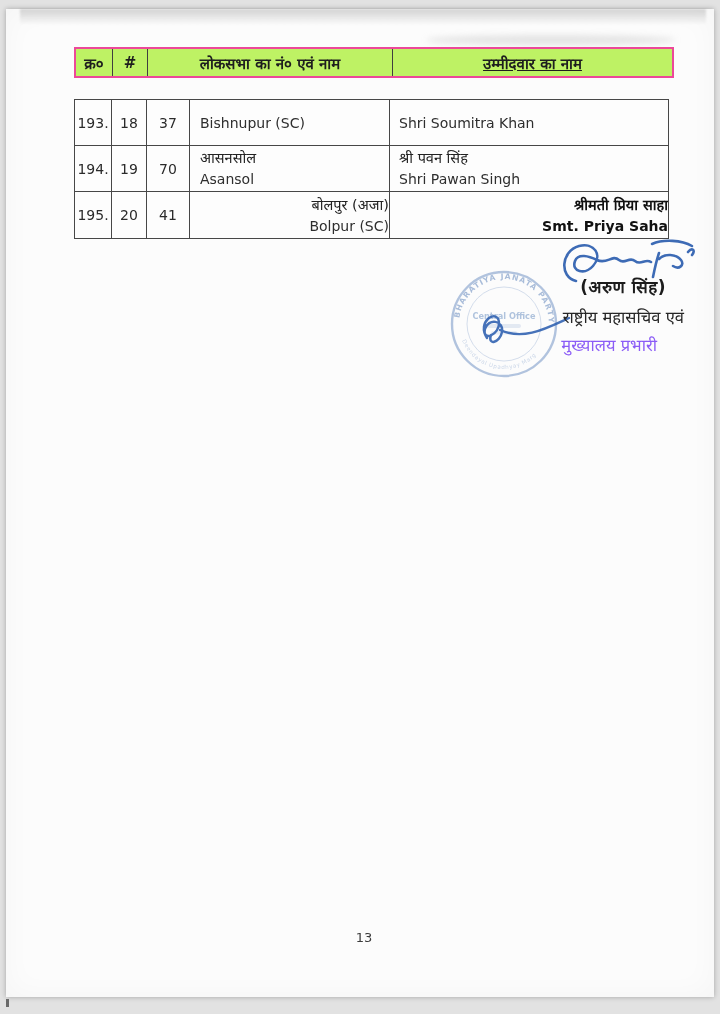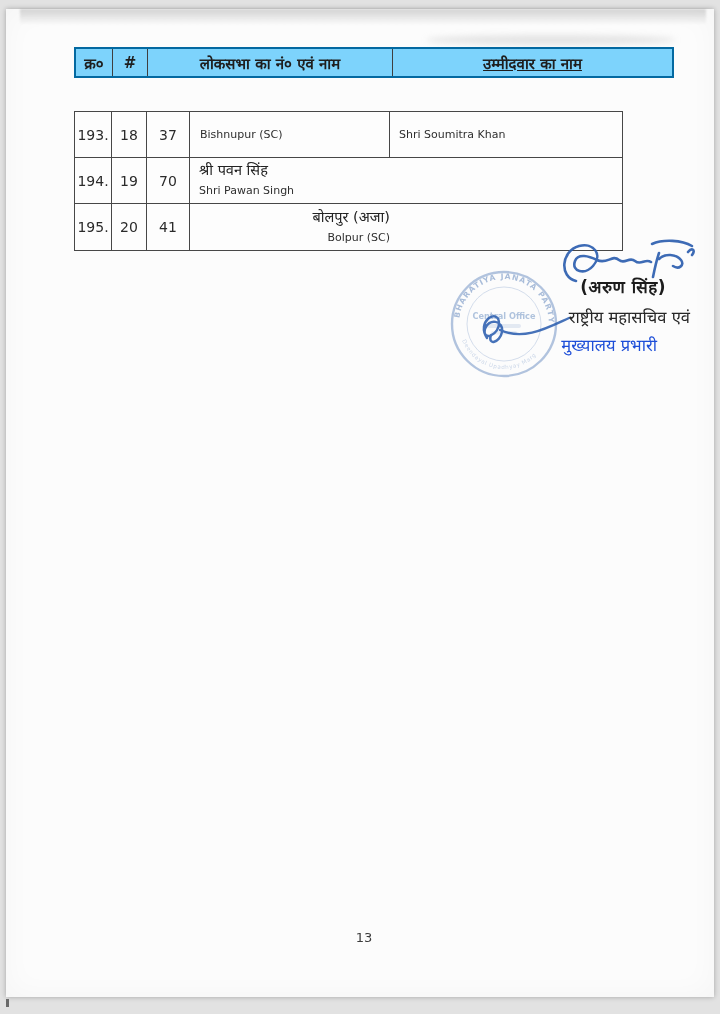--- a/index.html
+++ b/index.html
@@ -25,66 +25,66 @@
     position:absolute; left:420px; top:26px; width:250px; height:10px;
     background:rgba(170,170,170,.28); filter:blur(3px); border-radius:50%;
   }
   .smudge-left-tick {
     position:absolute; left:0; top:990px; width:3px; height:8px; background:#6a6a6a;
   }
 
   
   .hdr-table {
     position:absolute; left:68px; top:38px; width:600px; height:31px;
-    display:flex; border:2px solid #0369a1; background:#7dd3fc;
+    display:flex; border:2px solid #ec4899; background:#bef264;
   }
   .hdr-cell {
     display:flex; align-items:center; justify-content:center;
     font-size:15px; font-weight:bold; color:#1e1e1e;
     border-right:1.5px solid #3f3f3f; height:100%;
   }
   .hdr-cell:last-child { border-right:none; }
   .hc-serial { width:37px; } .hc-hash { width:35px; }
   .hc-const { width:245px; } .hc-cand { flex:1;text-decoration:underline; }
 
   .body-table {
-    position:absolute; left:68px; top:102px; width:549px;
+    position:absolute; left:68px; top:90px; width:595px;
     border:1.5px solid #474747; background:#fdfdfd;
   }
   .row { display:flex; height:46px; border-bottom:1px solid #474747; }
   .row:last-child { border-bottom:none;text-align:right; }
   .cell {
     border-right:1px solid #474747; height:100%;
     display:flex; flex-direction:column; justify-content:center;
     font-size:14px; color:#2b2b2b; overflow:hidden;
   }
   .cell:last-child { border-right:none; }
   .c-serial { width:37px; align-items:center; }
   .c-no1 { width:35px; align-items:center; }
   .c-no2 { width:43px; align-items:center; }
   .c-const { width:200px; padding-left:10px; }
   .c-cand { flex:1; padding-left:9px; }
   .line-hi { font-size:14.5px; line-height:21px; color:#222; }
-  .line-en { font-size:11px; line-height:20px; color:#2e2e2e; }
+  .line-en { font-size:14px; line-height:20px; color:#2e2e2e; }
   .emph .line-hi, .emph .line-en { font-weight:bold; color:#111; }
 
   
   .sig-svg { position:absolute; left:550px; top:226px; }
   .sig-name {
     position:absolute; right:48px; top:266px;
     font-size:17px; font-weight:bold; color:#1c1c1c; letter-spacing:.5px;
     text-align:right;
   }
   .sig-desig1 {
-    position:absolute; right:24px; top:296px;
+    position:absolute; right:30px; top:296px;
     font-size:16.5px; color:#262626; text-align:right;
   }
   .sig-desig2 {
     position:absolute; right:57px; top:324px;
-    font-size:16.5px; color:#1d4ed8; text-align:right;
+    font-size:16.5px; color:#8b5cf6; text-align:right;
   }
   .stamp-svg { position:absolute; left:441px; top:257px; }
 
   .page-number {
     position:absolute; left:8px; right:0; top:921px;
     text-align:center; font-size:13px; color:#3c3c3c;
   }
 </style>
 </head>
 <body>
@@ -110,33 +110,41 @@
       </div>
       <div class="cell c-cand">
         <div class="line-en">Shri Soumitra Khan</div>
       </div>
     </div>
 
     <div class="row">
       <div class="cell c-serial">194.</div>
       <div class="cell c-no1">19</div>
       <div class="cell c-no2">70</div>
+      <div class="cell c-const">
+        <div class="line-hi">आसनसोल</div>
+        <div class="line-en">Asansol</div>
+      </div>
       <div class="cell c-cand">
         <div class="line-hi">श्री पवन सिंह</div>
         <div class="line-en">Shri Pawan Singh</div>
       </div>
     </div>
 
     <div class="row">
       <div class="cell c-serial">195.</div>
       <div class="cell c-no1">20</div>
       <div class="cell c-no2">41</div>
       <div class="cell c-const">
         <div class="line-hi">बोलपुर (अजा)</div>
         <div class="line-en">Bolpur (SC)</div>
+      </div>
+      <div class="cell c-cand emph">
+        <div class="line-hi">श्रीमती प्रिया साहा</div>
+        <div class="line-en">Smt. Priya Saha</div>
       </div>
     </div>
   </div>
 
   <svg class="sig-svg" width="145" height="62" viewBox="0 0 145 62">
     <g fill="none" stroke="#2d5fb0" stroke-width="2.6" stroke-linecap="round" opacity="0.92">
       <path d="M20,46 C3,42 5,16 23,11 C38,7 47,20 37,31 C29,40 15,37 19,26 C22,18 33,21 41,25 C51,30 56,19 63,25 C69,30 73,21 79,26 C85,31 89,23 95,27"></path>
       <path d="M97,42 C99,32 101,24 103,18"></path>
       <path d="M103,24 C109,18 120,19 125,25 C129,30 123,35 117,31"></path>
       <path d="M96,9 C107,4 126,5 136,11"></path>

